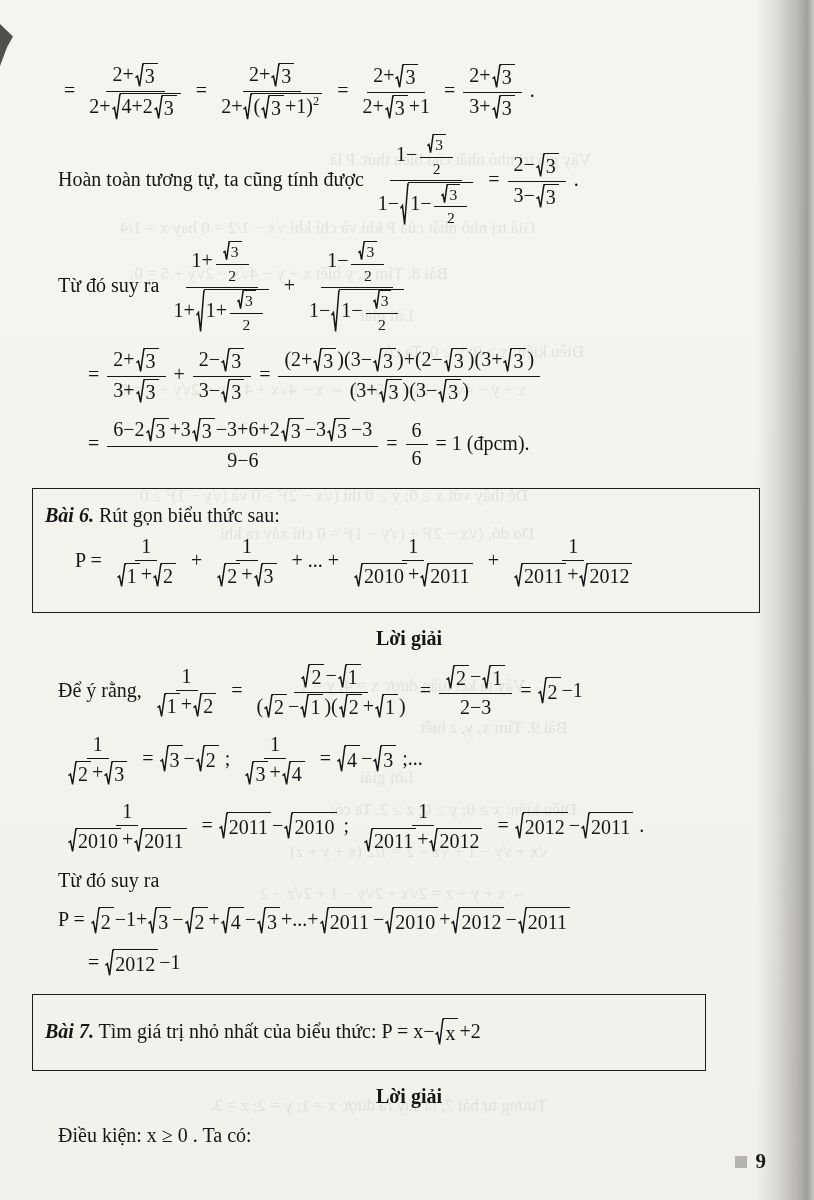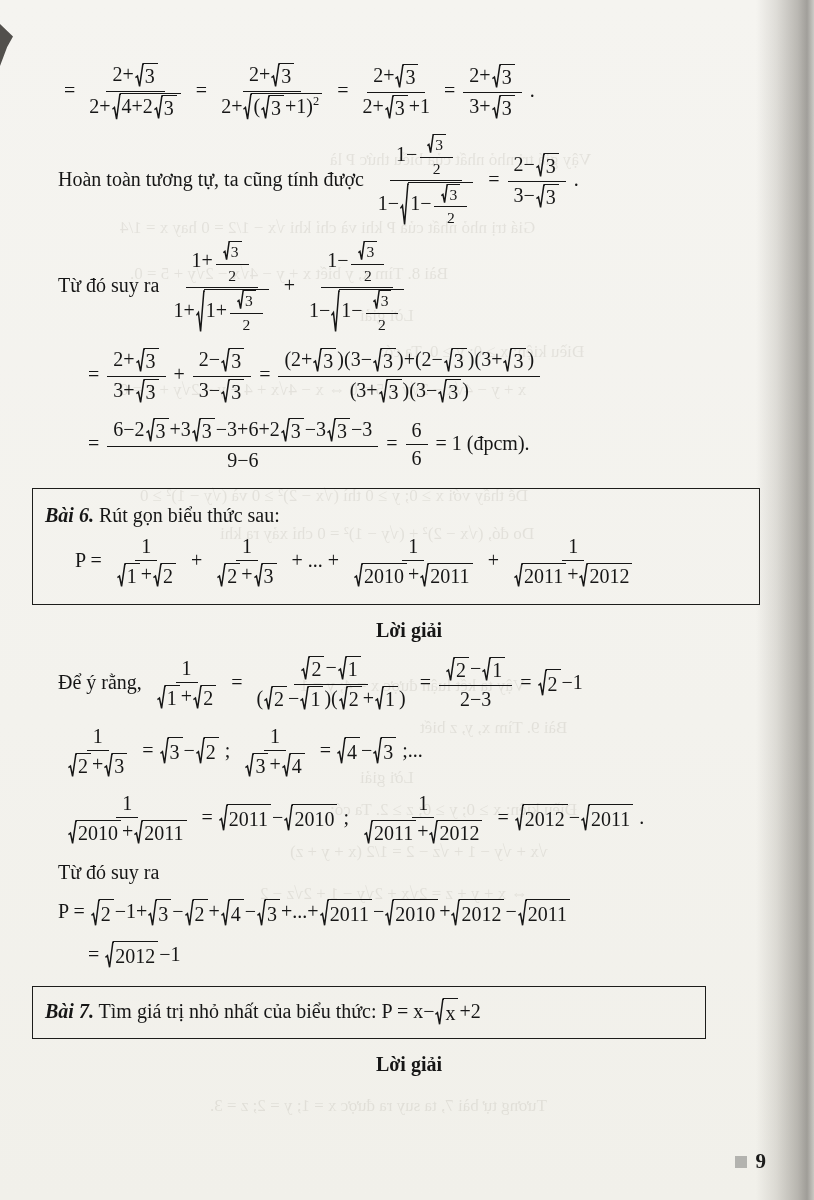--- a/index.html
+++ b/index.html
@@ -23,23 +23,23 @@
     position:absolute;z-index:1;transform:scaleX(-1);opacity:.12;color:#6e6757;
     font-size:17px;white-space:nowrap;pointer-events:none;
   }
   
   .content{position:absolute;left:58px;top:50px;width:702px;z-index:2;font-size:20px;}
   .line{margin:13px 0;line-height:1.3;}
   .pl1{padding-left:6px;}
   .pl2{padding-left:30px;}
   .loigiai{text-align:center;font-weight:bold;margin:14px 0;}
   .plabel{font-weight:bold;font-style:italic;}
-  .pbox{border:1.6px solid #1d1d1b;padding:6px 12px 8px;margin:16px 0 12px -26px;}
+  .pbox{border:1.6px solid #1d1d1b;padding:6px 12px 16px;margin:16px 0 12px -26px;}
   .pbox .line{margin:7px 0;}
-  .pbox7{width:648px;padding:4px 12px;}
+  .pbox7{width:648px;padding:16px 12px;}
   
   .frac{display:inline-flex;flex-direction:column;align-items:center;vertical-align:middle;margin:0 3px;}
   .frac .num{display:block;text-align:center;padding:0 6px 2px;border-bottom:1.5px solid currentColor;line-height:1.15;}
   .frac .den{display:block;text-align:center;padding:2px 6px 0;line-height:1.15;}
   .frac .frac{font-size:.78em;}
   .sqrt{display:inline-flex;align-items:stretch;vertical-align:middle;margin:0 1px;transform:translateY(-1px);}
   .rad{width:.45em;flex:none;align-self:stretch;height:auto;min-height:1em;}
   .radicand{border-top:1.5px solid currentColor;padding:1px 3px 0 2px;margin-left:-1px;}
   sup{font-size:.62em;line-height:0;}
   
@@ -572,20 +572,21 @@
         <span class="math">Tìm giá trị nhỏ nhất của biểu thức:  P = x−<span class="sqrt">
               <svg viewBox="0 0 11 24" preserveAspectRatio="none" class="rad">
                 <path d="M0.5 14 L3 12.5 L5.6 22.5 L9.6 1 L11 1" fill="none" stroke="currentColor" stroke-width="1.5" vector-effect="non-scaling-stroke"></path>
               </svg>
               <span class="radicand">x</span>
             </span>+2</span>
       </div>
     </div>
 
     <div class="loigiai">Lời giải</div>
+    <div class="line">Điều kiện:  x ≥ 0 . Ta có:</div>
   </div>
 
   <div class="pagefoot">
     <span class="footmark"></span><span class="pagenum">9</span>
   </div>
 
   <div class="gutter"></div>
 <div class="bleed" style="top: 150px; left: 330px;">Vậy giá trị nhỏ nhất của biểu thức P là</div>
     <div class="bleed" style="top: 218px; left: 120px;">Giá trị nhỏ nhất của P khi và chỉ khi √x − 1/2 = 0 hay x = 1/4</div>
     <div class="bleed" style="top: 264px; left: 130px;">Bài 8. Tìm x, y biết x + y − 4√x − 2√y + 5 = 0.</div>

